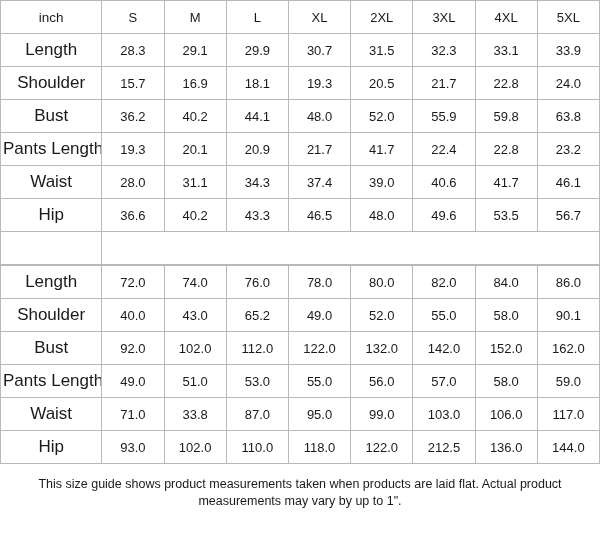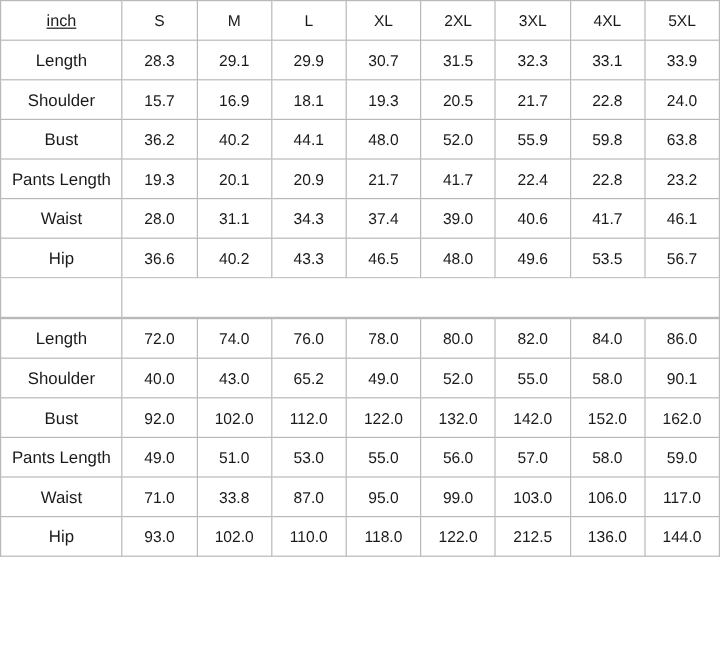--- a/index.html
+++ b/index.html
@@ -34,24 +34,23 @@
     vertical-align: middle;
     font-size: 13px;
     color: #1a1a1a;
     padding: 0 2px;
     box-sizing: border-box;
     white-space: nowrap;
     overflow: hidden;
   }
   table.size-table td.head-unit {
     font-size: 13.5px;
-    text-decoration: underline;
   }
   table.size-table td.row-label {
-    font-size: 14px;
+    font-size: 17px;
   }
   table.size-table td.head-size {
     font-size: 13px;
   }
   
   table.size-table col.c-label { width: 101px; }
   table.size-table col.c-size { width: 62px; }
   .gap-block {
     width: 600px;
     height: 33px;
@@ -257,14 +256,15 @@
         <td>110.0</td>
         <td>118.0</td>
         <td>122.0</td>
         <td>212.5</td>
         <td>136.0</td>
         <td>144.0</td>
       </tr>
     </tbody>
   </table>
 
+  <div class="note">This size guide shows product measurements taken when products are laid flat. Actual product measurements may vary by up to 1".</div>
 
 </div>
 
 </body></html>

